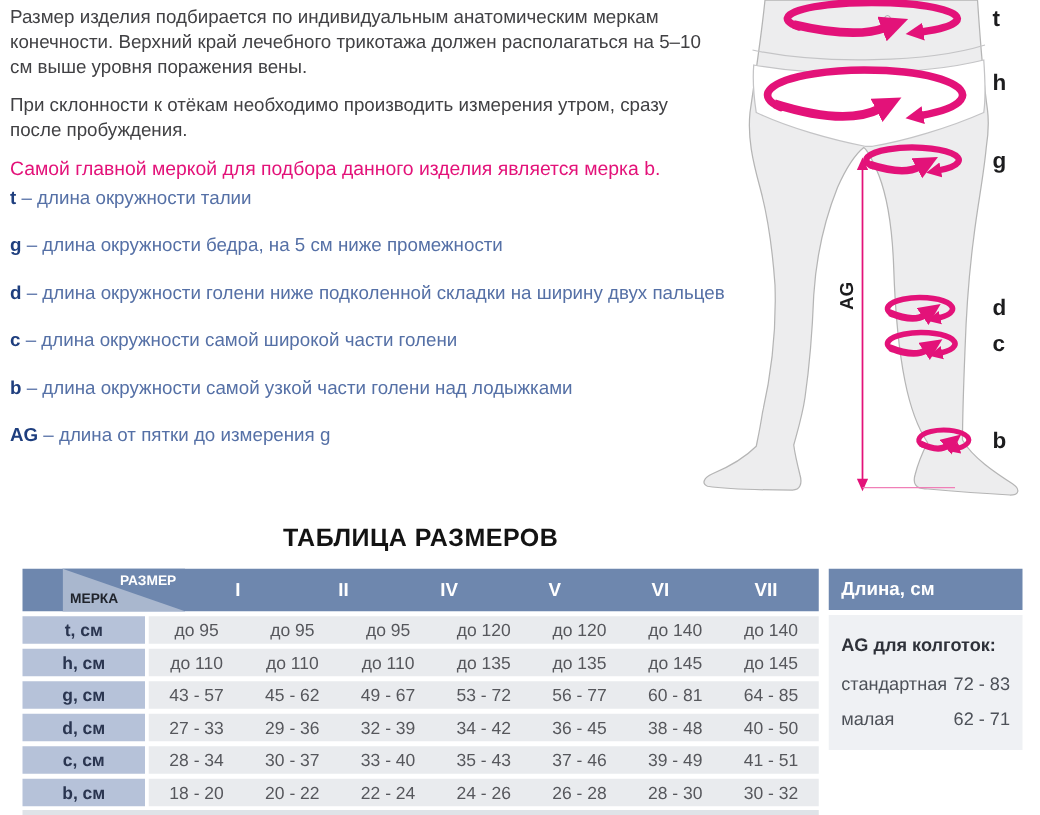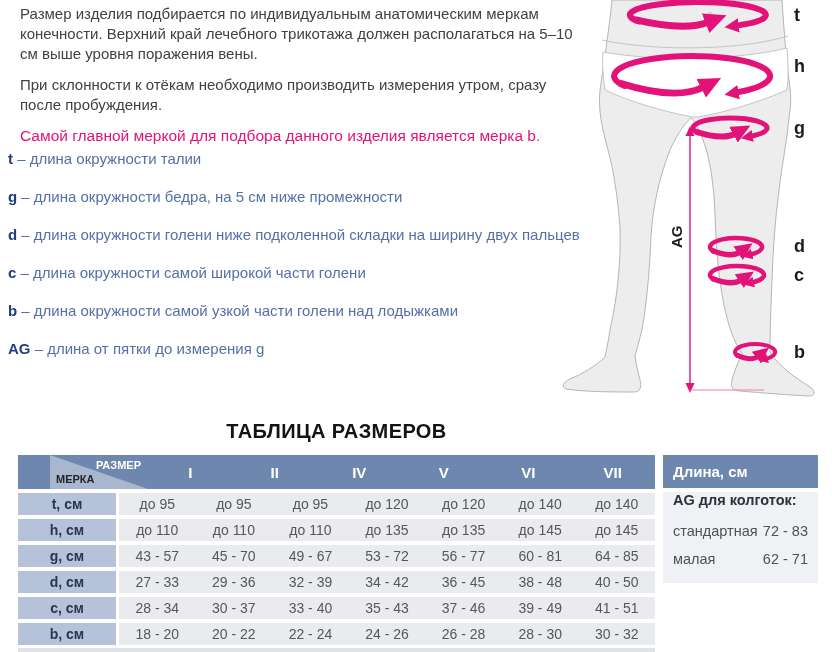--- a/index.html
+++ b/index.html
@@ -7,21 +7,21 @@
     --header-blue:#6e87ae; --corner-light:#a9b7ce;
     --label-col:#b6c2d9; --cell-bg:#e9ebee;
     --list-blue:#5570a6; --list-key:#1e3e7e;
     --body-gray:#ededee; --outline-gray:#b5b5b5;
   }
   html,body{margin:0;padding:0;background:#fff;}
   .page{position:relative;width:832px;height:652px;background:#fff;overflow:hidden;
         font-family:"Liberation Sans","DejaVu Sans",sans-serif;}
 
   
-  .intro{position:absolute;left:20px;top:4px;width:566px;font-size:15px;line-height:20px;color:#414144;}
+  .intro{position:absolute;left:8px;top:4px;width:566px;font-size:15px;line-height:20px;color:#414144;}
   .intro p{margin:0 0 11px 0;}
   .highlight{color:var(--pink);font-size:15.5px;}
 
   
   .mlist{position:absolute;left:8px;top:148px;width:640px;font-size:15px;line-height:22px;color:var(--list-blue);}
   .mlist .item{margin-bottom:16px;}
   .mlist .key{font-weight:bold;color:var(--list-key);}
 
   
   .diagram{position:absolute;left:558px;top:0;width:274px;height:402px;}
@@ -57,21 +57,21 @@
           font-size:14px;font-weight:bold;color:#2a3550;text-align:center;}
   .cells{display:flex;flex:1;background:var(--cell-bg);}
   .cell{flex:1;display:flex;align-items:center;justify-content:center;
         font-size:14px;color:#56575c;}
   .cut-strip{position:absolute;left:18px;top:648px;width:637px;height:4px;background:#dfe3e8;}
 
   
   .len-table{position:absolute;left:663px;top:455px;width:155px;}
   .len-head{height:33px;background:var(--header-blue);color:#fff;font-weight:bold;font-size:15px;
             display:flex;align-items:center;padding-left:10px;box-sizing:border-box;}
-  .len-body{margin-top:4px;background:#eff1f4;padding:0 10px 10px 10px;box-sizing:border-box;}
+  .len-body{margin-top:4px;background:#eff1f4;padding:17px 10px 10px 10px;box-sizing:border-box;}
   .len-sub{font-size:14.5px;font-weight:bold;color:#2e3139;margin-bottom:9px;}
   .len-row{display:flex;justify-content:space-between;font-size:14.5px;color:#4d5158;line-height:28px;}
 </style>
 </head>
 <body>
 
 <div class="page">
 
   <div class="intro">
     <p>Размер изделия подбирается по индивидуальным анатомическим меркам конечности. Верхний край лечебного трикотажа должен располагаться на 5–10 см выше уровня поражения вены.</p>
@@ -241,21 +241,21 @@
         <div class="cell">до 135</div>
         <div class="cell">до 145</div>
         <div class="cell">до 145</div>
       </div>
     </div>
 
     <div class="trow">
       <div class="rlabel">g, см</div>
       <div class="cells">
         <div class="cell">43 - 57</div>
-        <div class="cell">45 - 70</div>
+        <div class="cell">45 - 62</div>
         <div class="cell">49 - 67</div>
         <div class="cell">53 - 72</div>
         <div class="cell">56 - 77</div>
         <div class="cell">60 - 81</div>
         <div class="cell">64 - 85</div>
       </div>
     </div>
 
     <div class="trow">
       <div class="rlabel">d, см</div>

